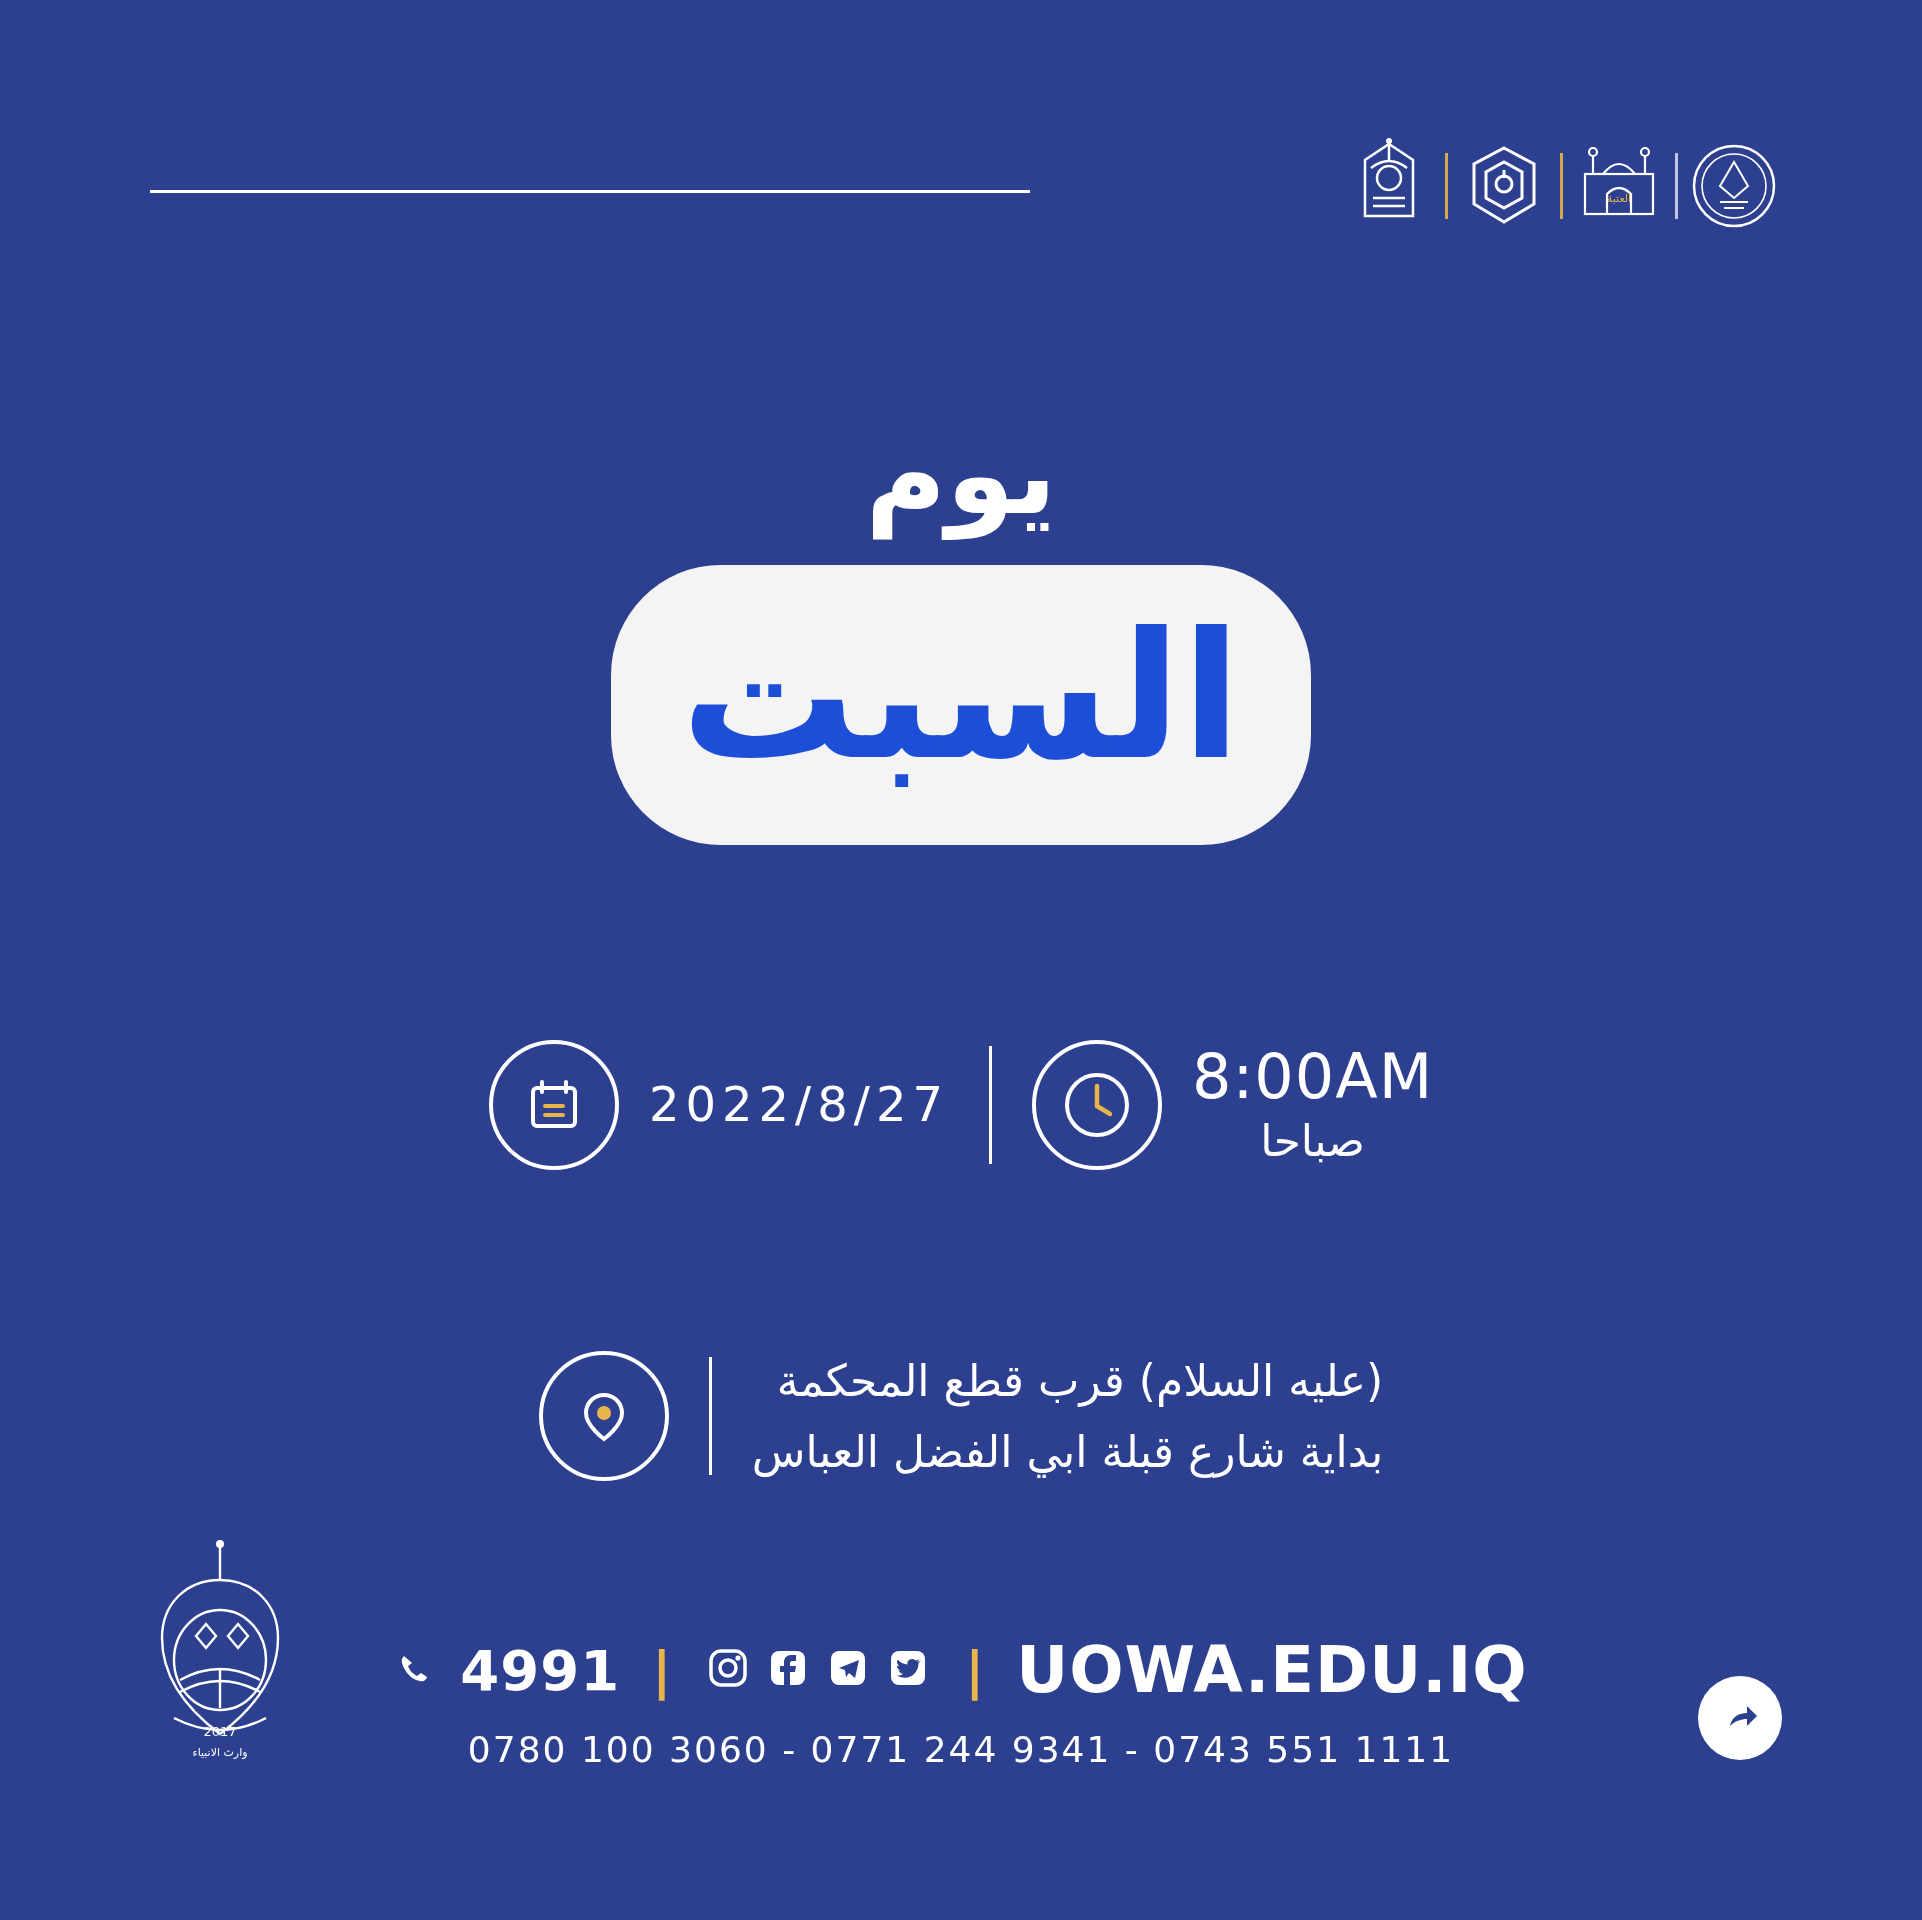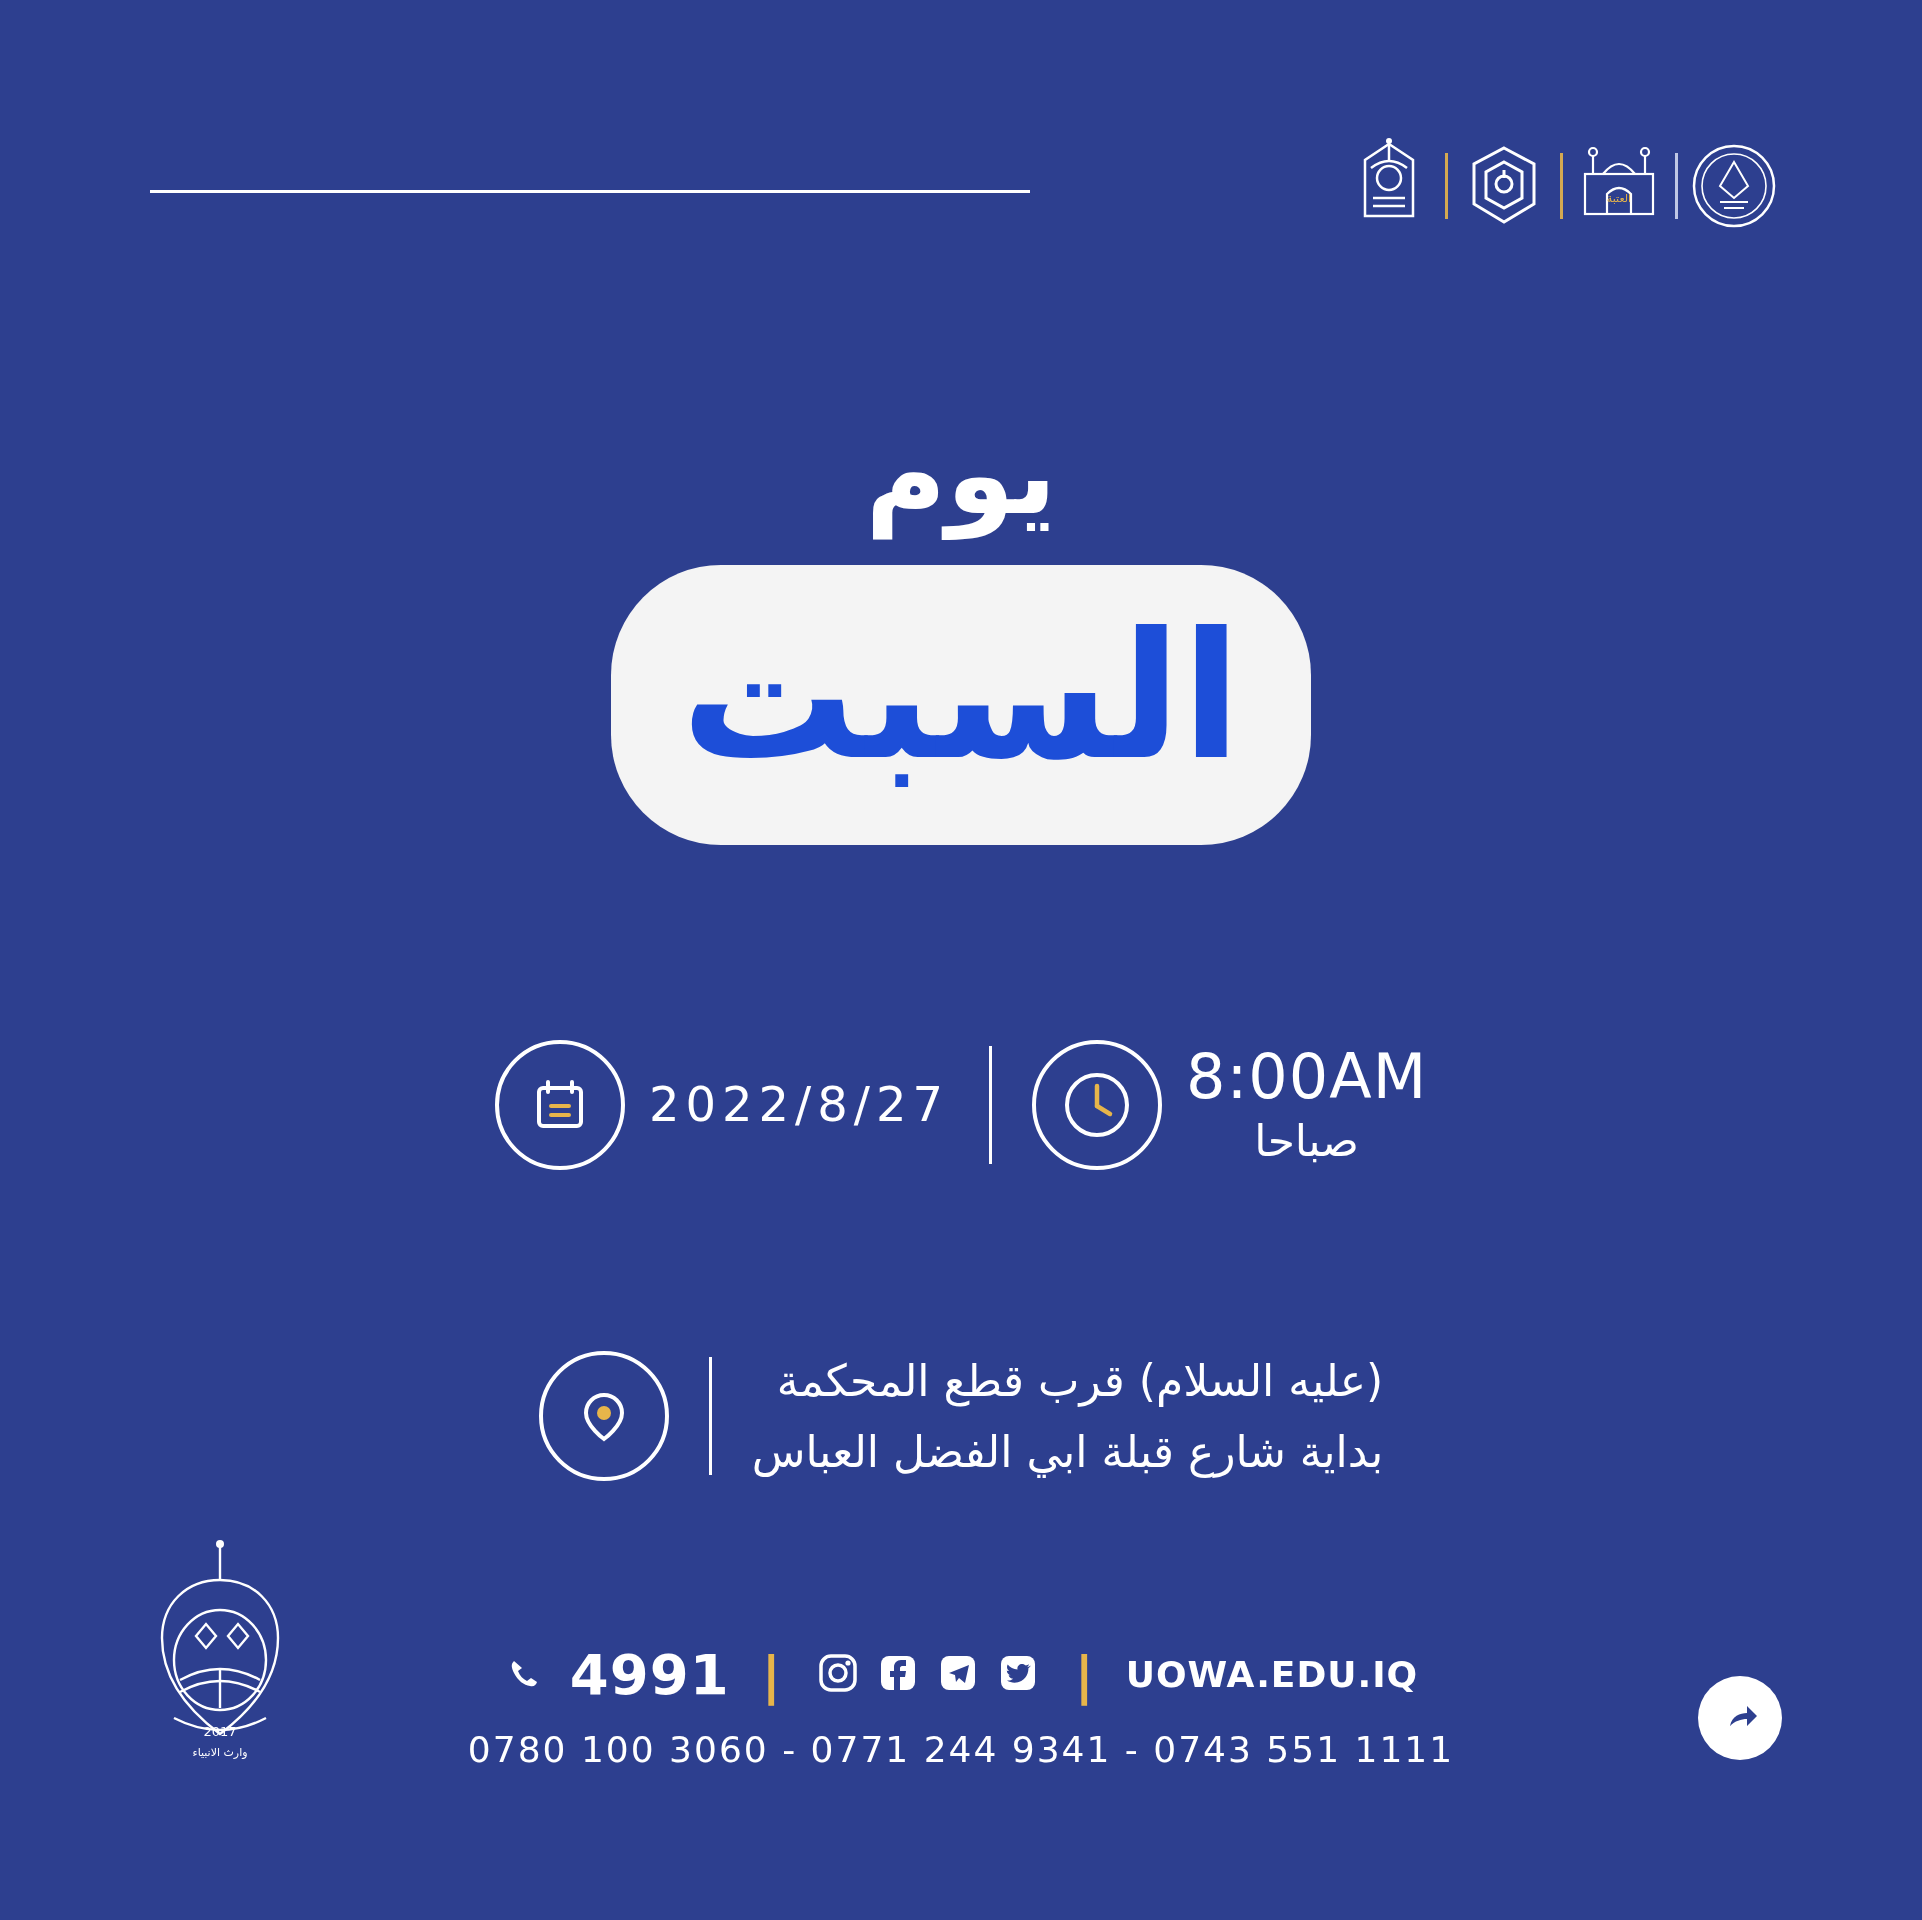--- a/index.html
+++ b/index.html
@@ -102,21 +102,21 @@
     flex-direction: row;
     align-items: center;
     justify-content: center;
     gap: 0;
   }
 
   .info-cell {
     display: flex;
     flex-direction: row;
     align-items: center;
-    gap: 24px;
+    gap: 30px;
   }
 
   .circle-icon {
     width: 122px;
     height: 122px;
     border: 4px solid #ffffff;
     border-radius: 50%;
     display: flex;
     align-items: center;
     justify-content: center;
@@ -217,21 +217,21 @@
     font-weight: bold;
     margin: 0 6px;
   }
   .social-icons {
     display: flex;
     flex-direction: row;
     align-items: center;
     gap: 10px;
   }
   .website {
-    font-size: 36px;
+    font-size: 64px;
     font-weight: bold;
     letter-spacing: 1px;
   }
   .phones {
     margin-top: 22px;
     font-size: 36px;
     letter-spacing: 2px;
     direction: ltr;
   }
 

